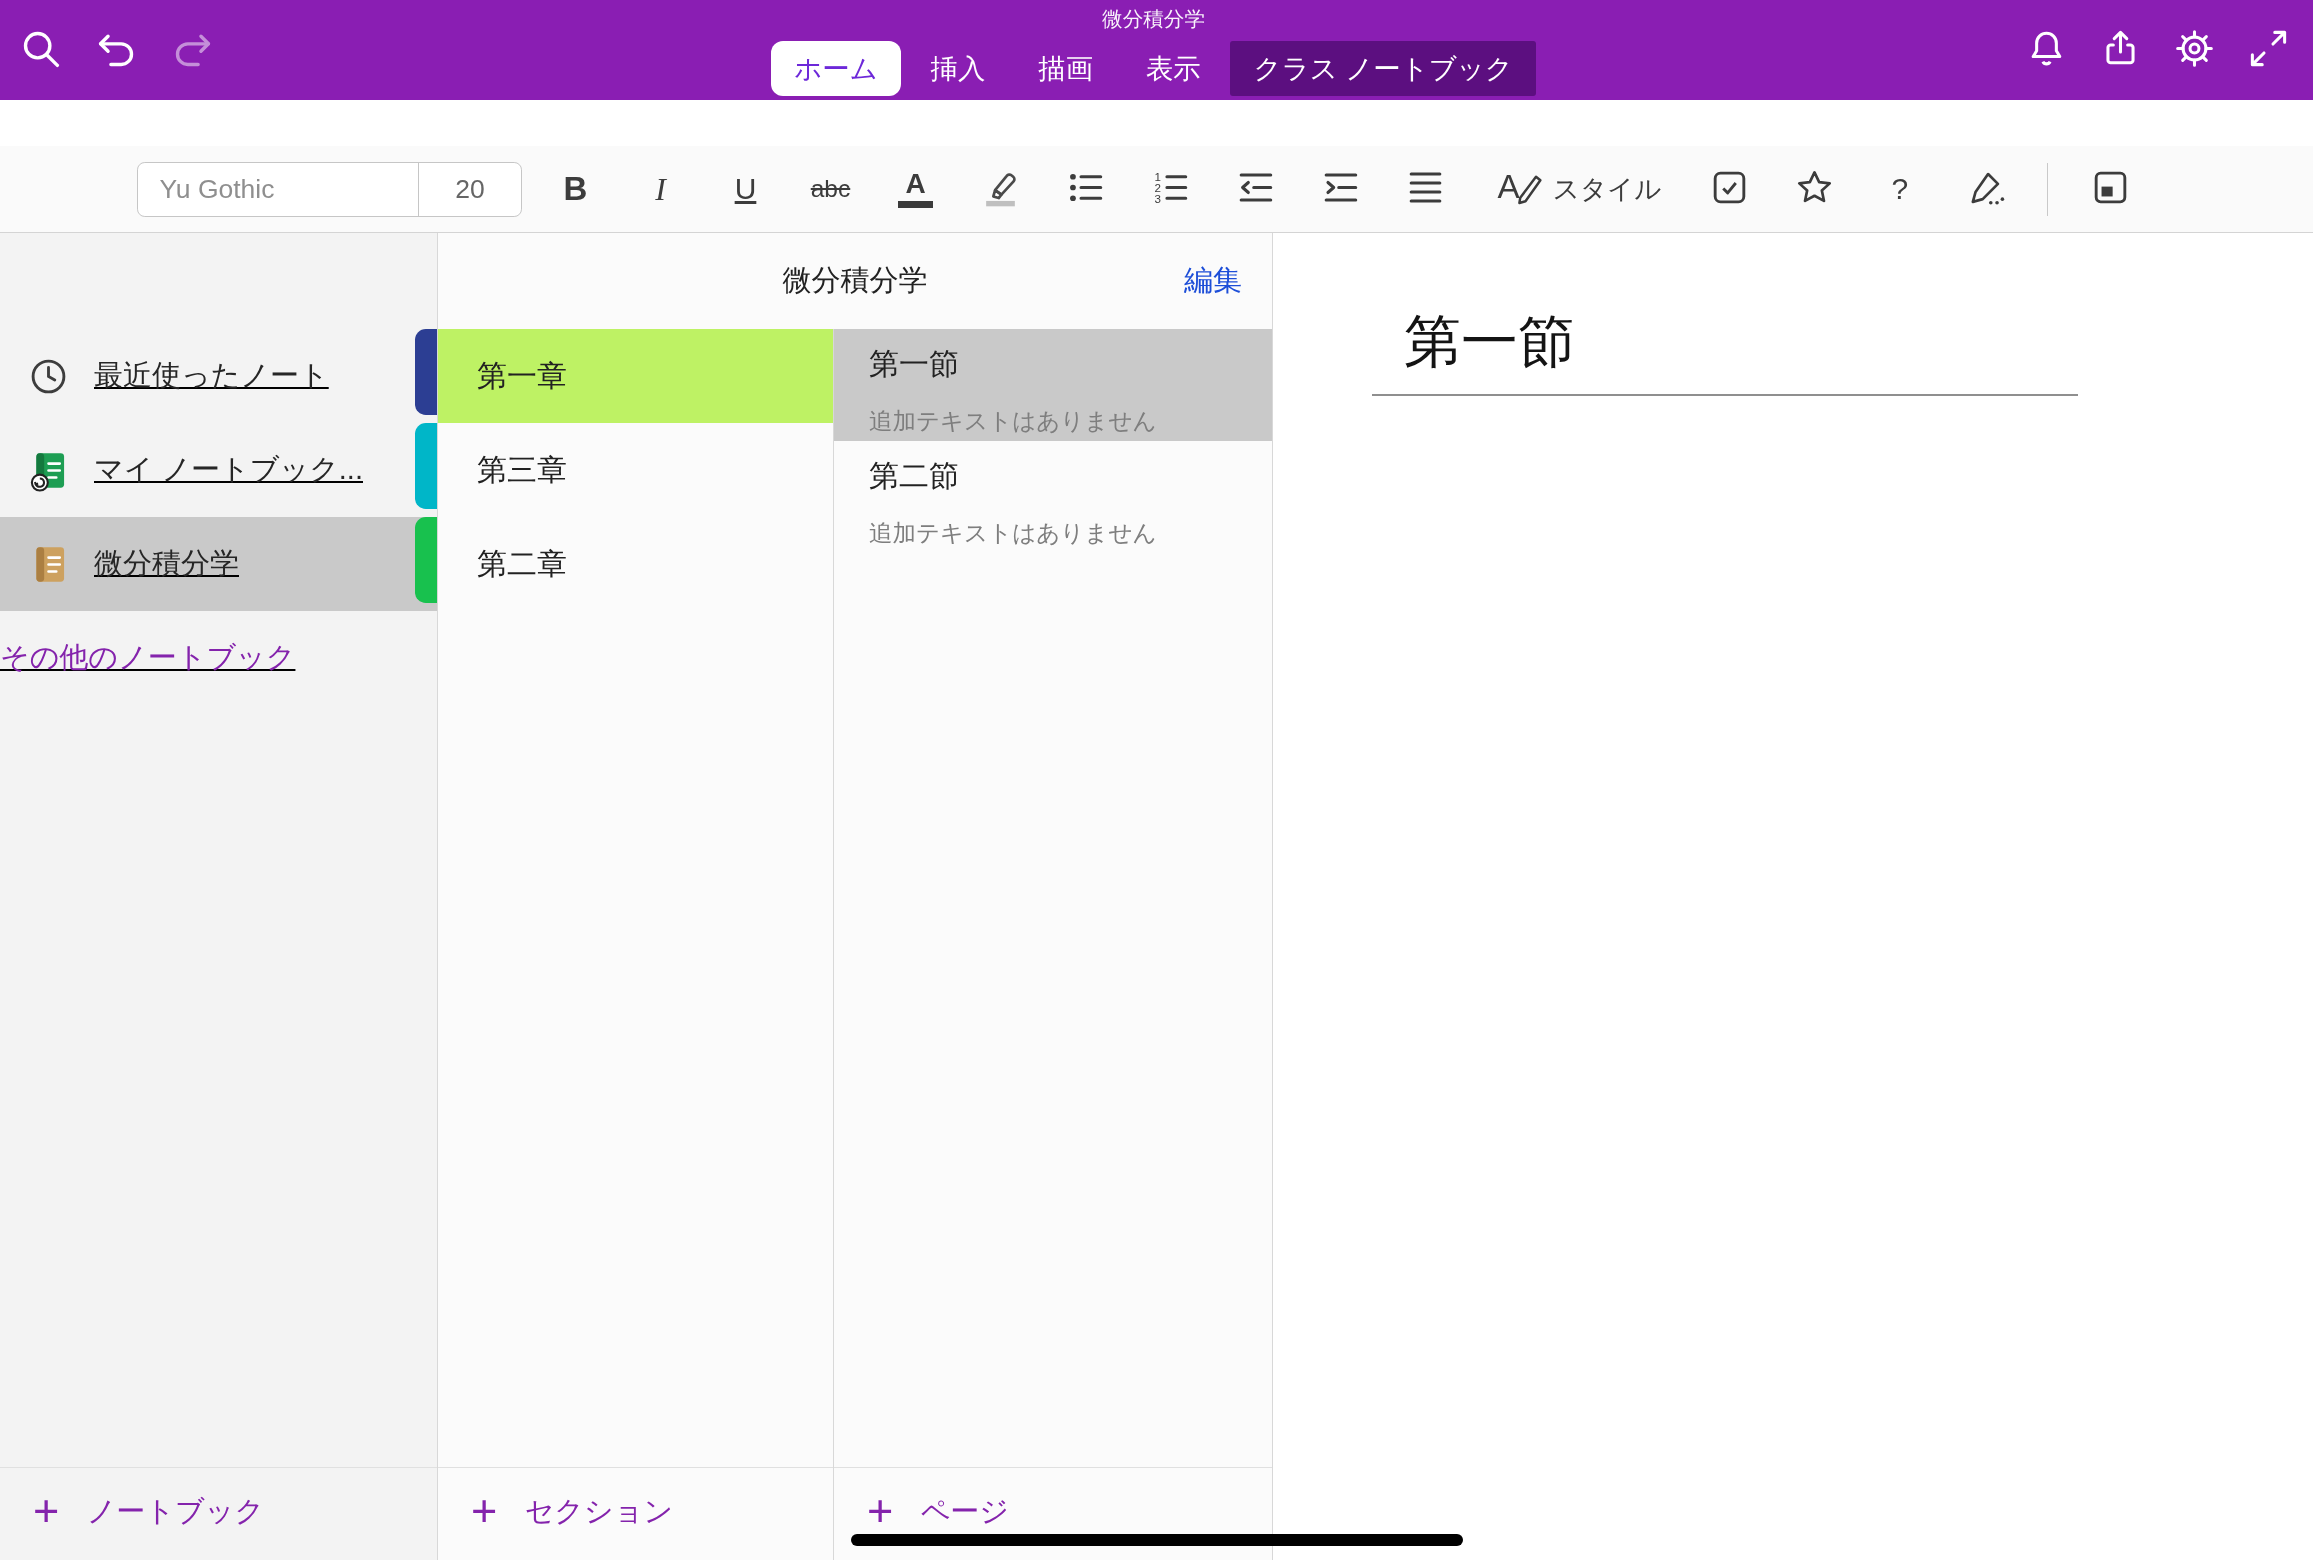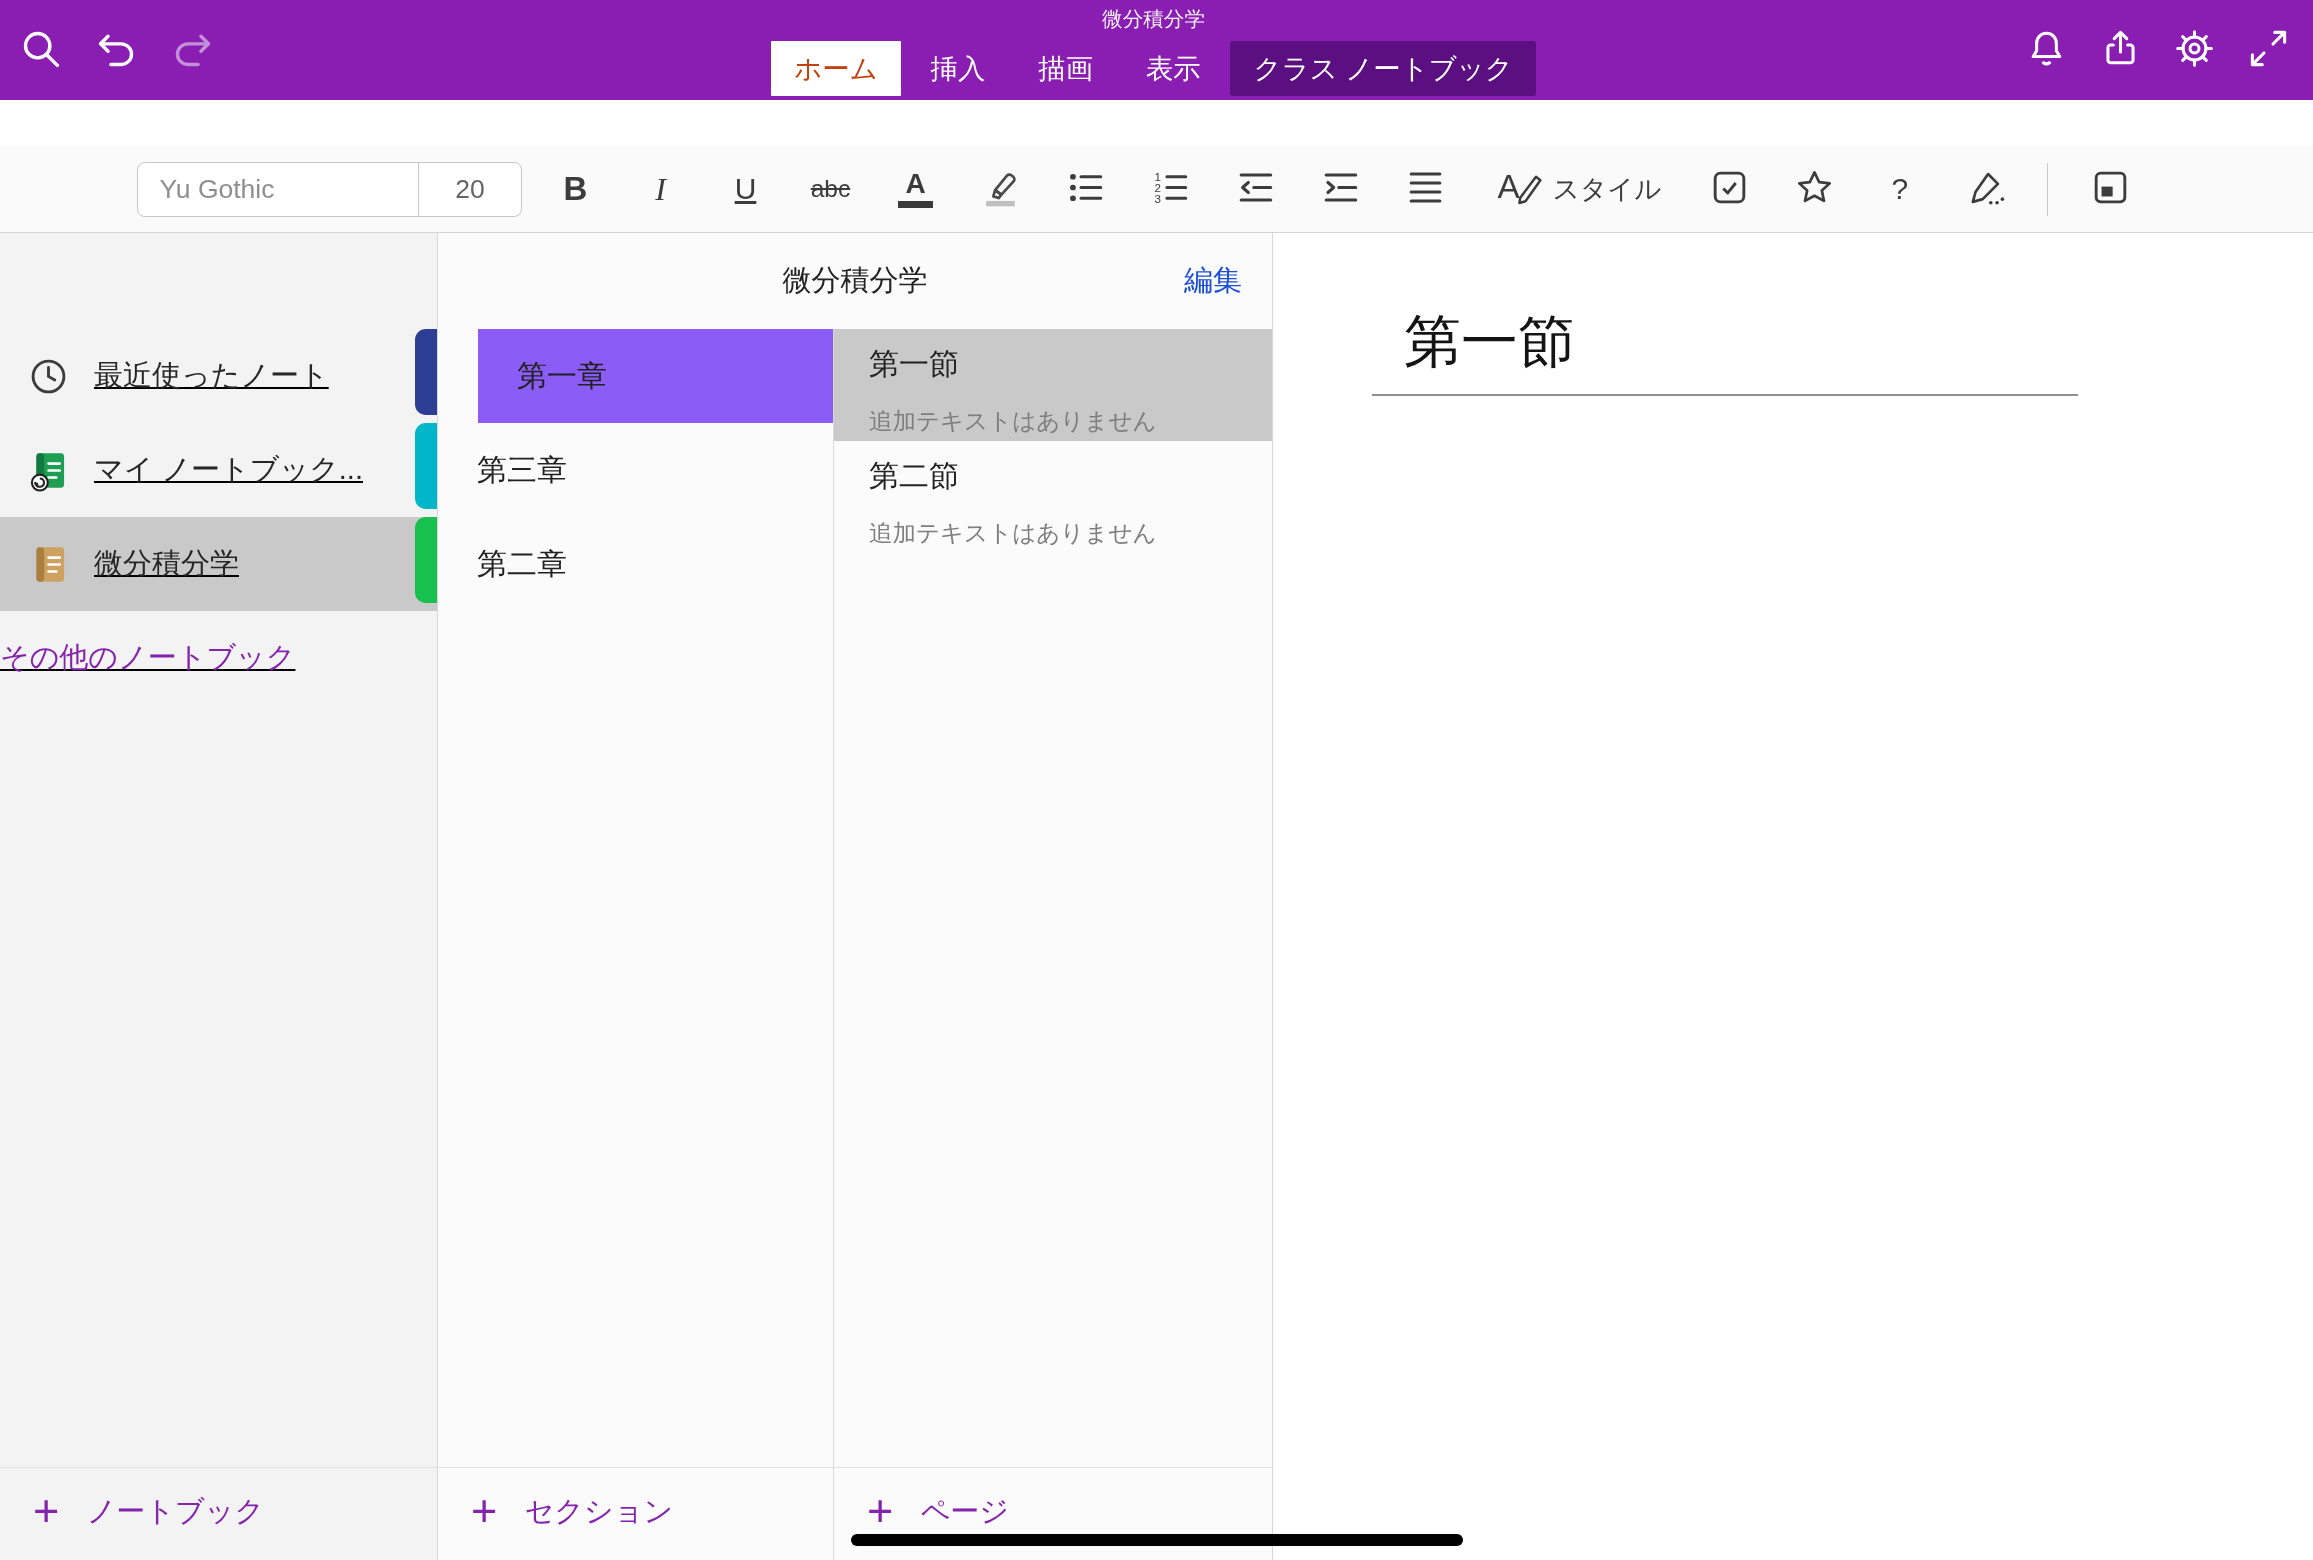--- a/index.html
+++ b/index.html
@@ -9,21 +9,21 @@
   .topbar{height:100px;background:#8A1EB3;display:flex;color:#fff;}
   .topbar-side{display:flex;align-items:center;gap:31px;}
   .topbar-side.left{width:323px;padding-left:17.6px;}
   .topbar-side.right{width:323px;justify-content:flex-end;padding-right:23.5px;}
   .icon-btn{background:none;border:none;padding:0;display:flex;align-items:center;justify-content:center;cursor:pointer;}
   .icon-btn.dim{opacity:.5;}
   .topbar-center{flex:1;display:flex;flex-direction:column;align-items:center;}
   .doc-title{margin-top:4.9px;font-size:20.6px;color:rgba(255,255,255,.95);}
   .tabs{margin-top:auto;display:flex;align-items:stretch;height:55px;margin-bottom:3.9px;gap:5.9px;}
   .tab{display:flex;align-items:center;padding:0 23.5px;font-size:27.4px;color:#fff;cursor:pointer;white-space:nowrap;}
-  .tab.active{background:#fff;color:#c2410c;border-radius:1px;}
+  .tab.active{background:#fff;color:#6d28d9;border-radius:12px;}
   .tab.dark{background:#5C0F80;border-radius:2.9px;}
 
   
   .ribbon{height:86px;background:#fafafa;border-bottom:1px solid #d4d4d4;display:flex;align-items:center;padding-left:137px;margin-top:46px;}
   .font-box{width:385px;height:55px;background:#fff;border:1px solid #c6c6c6;border-radius:7.8px;display:flex;align-items:center;box-sizing:border-box;}
   .font-name{flex:1;padding-left:21.6px;font-size:26.5px;color:#8f8f8f;}
   .font-box .vdiv{width:1px;align-self:stretch;background:#c6c6c6;}
   .font-size{width:102px;text-align:center;font-size:26.5px;color:#666;}
   .rbtn{width:45px;height:59px;margin-left:40px;background:none;border:none;padding:0;display:flex;flex-direction:column;align-items:center;justify-content:center;color:#3c3c3c;cursor:pointer;}
   .rbtn:first-of-type{margin-left:31px;}
@@ -56,21 +56,21 @@
   .edge-tab.t3{top:284px;background:#18C14E;}
 
   
   .middle{width:835px;flex:none;display:flex;flex-direction:column;background:#fbfbfb;border-right:1px solid #d8d8d8;box-sizing:border-box;}
   .middle-header{height:96px;position:relative;display:flex;align-items:center;justify-content:center;font-size:29px;color:#222;flex:none;}
   .edit-btn{position:absolute;right:24px;top:0;height:96px;background:none;border:none;color:#1d4ed8;font-size:29px;cursor:pointer;}
   .middle-cols{flex:1;display:flex;}
   .sections-col{width:396px;flex:none;border-right:1px solid #d8d8d8;position:relative;box-sizing:border-box;}
   .pages-col{flex:1;position:relative;}
   .section-row{height:94px;display:flex;align-items:center;padding-left:39px;font-size:30px;color:#222;cursor:pointer;}
-  .section-row.selected{background:#8b5cf6;margin-left:40px;}
+  .section-row.selected{background:#bef264;}
   .page-row{height:112px;padding:15.7px 0 0 35px;box-sizing:border-box;cursor:pointer;}
   .page-row.selected{background:#C9C9C9;}
   .page-title{font-size:30px;color:#222;line-height:37px;}
   .page-sub{margin-top:23px;font-size:23.5px;color:#7e7e7e;}
 
   
   .content{flex:1;background:#fff;position:relative;}
   .content-title{position:absolute;left:131px;top:71px;font-size:57px;font-weight:400;color:#141414;margin:0;}
   .title-rule{position:absolute;left:99px;top:161px;width:706px;height:2px;background:#8f8f8f;}
 

